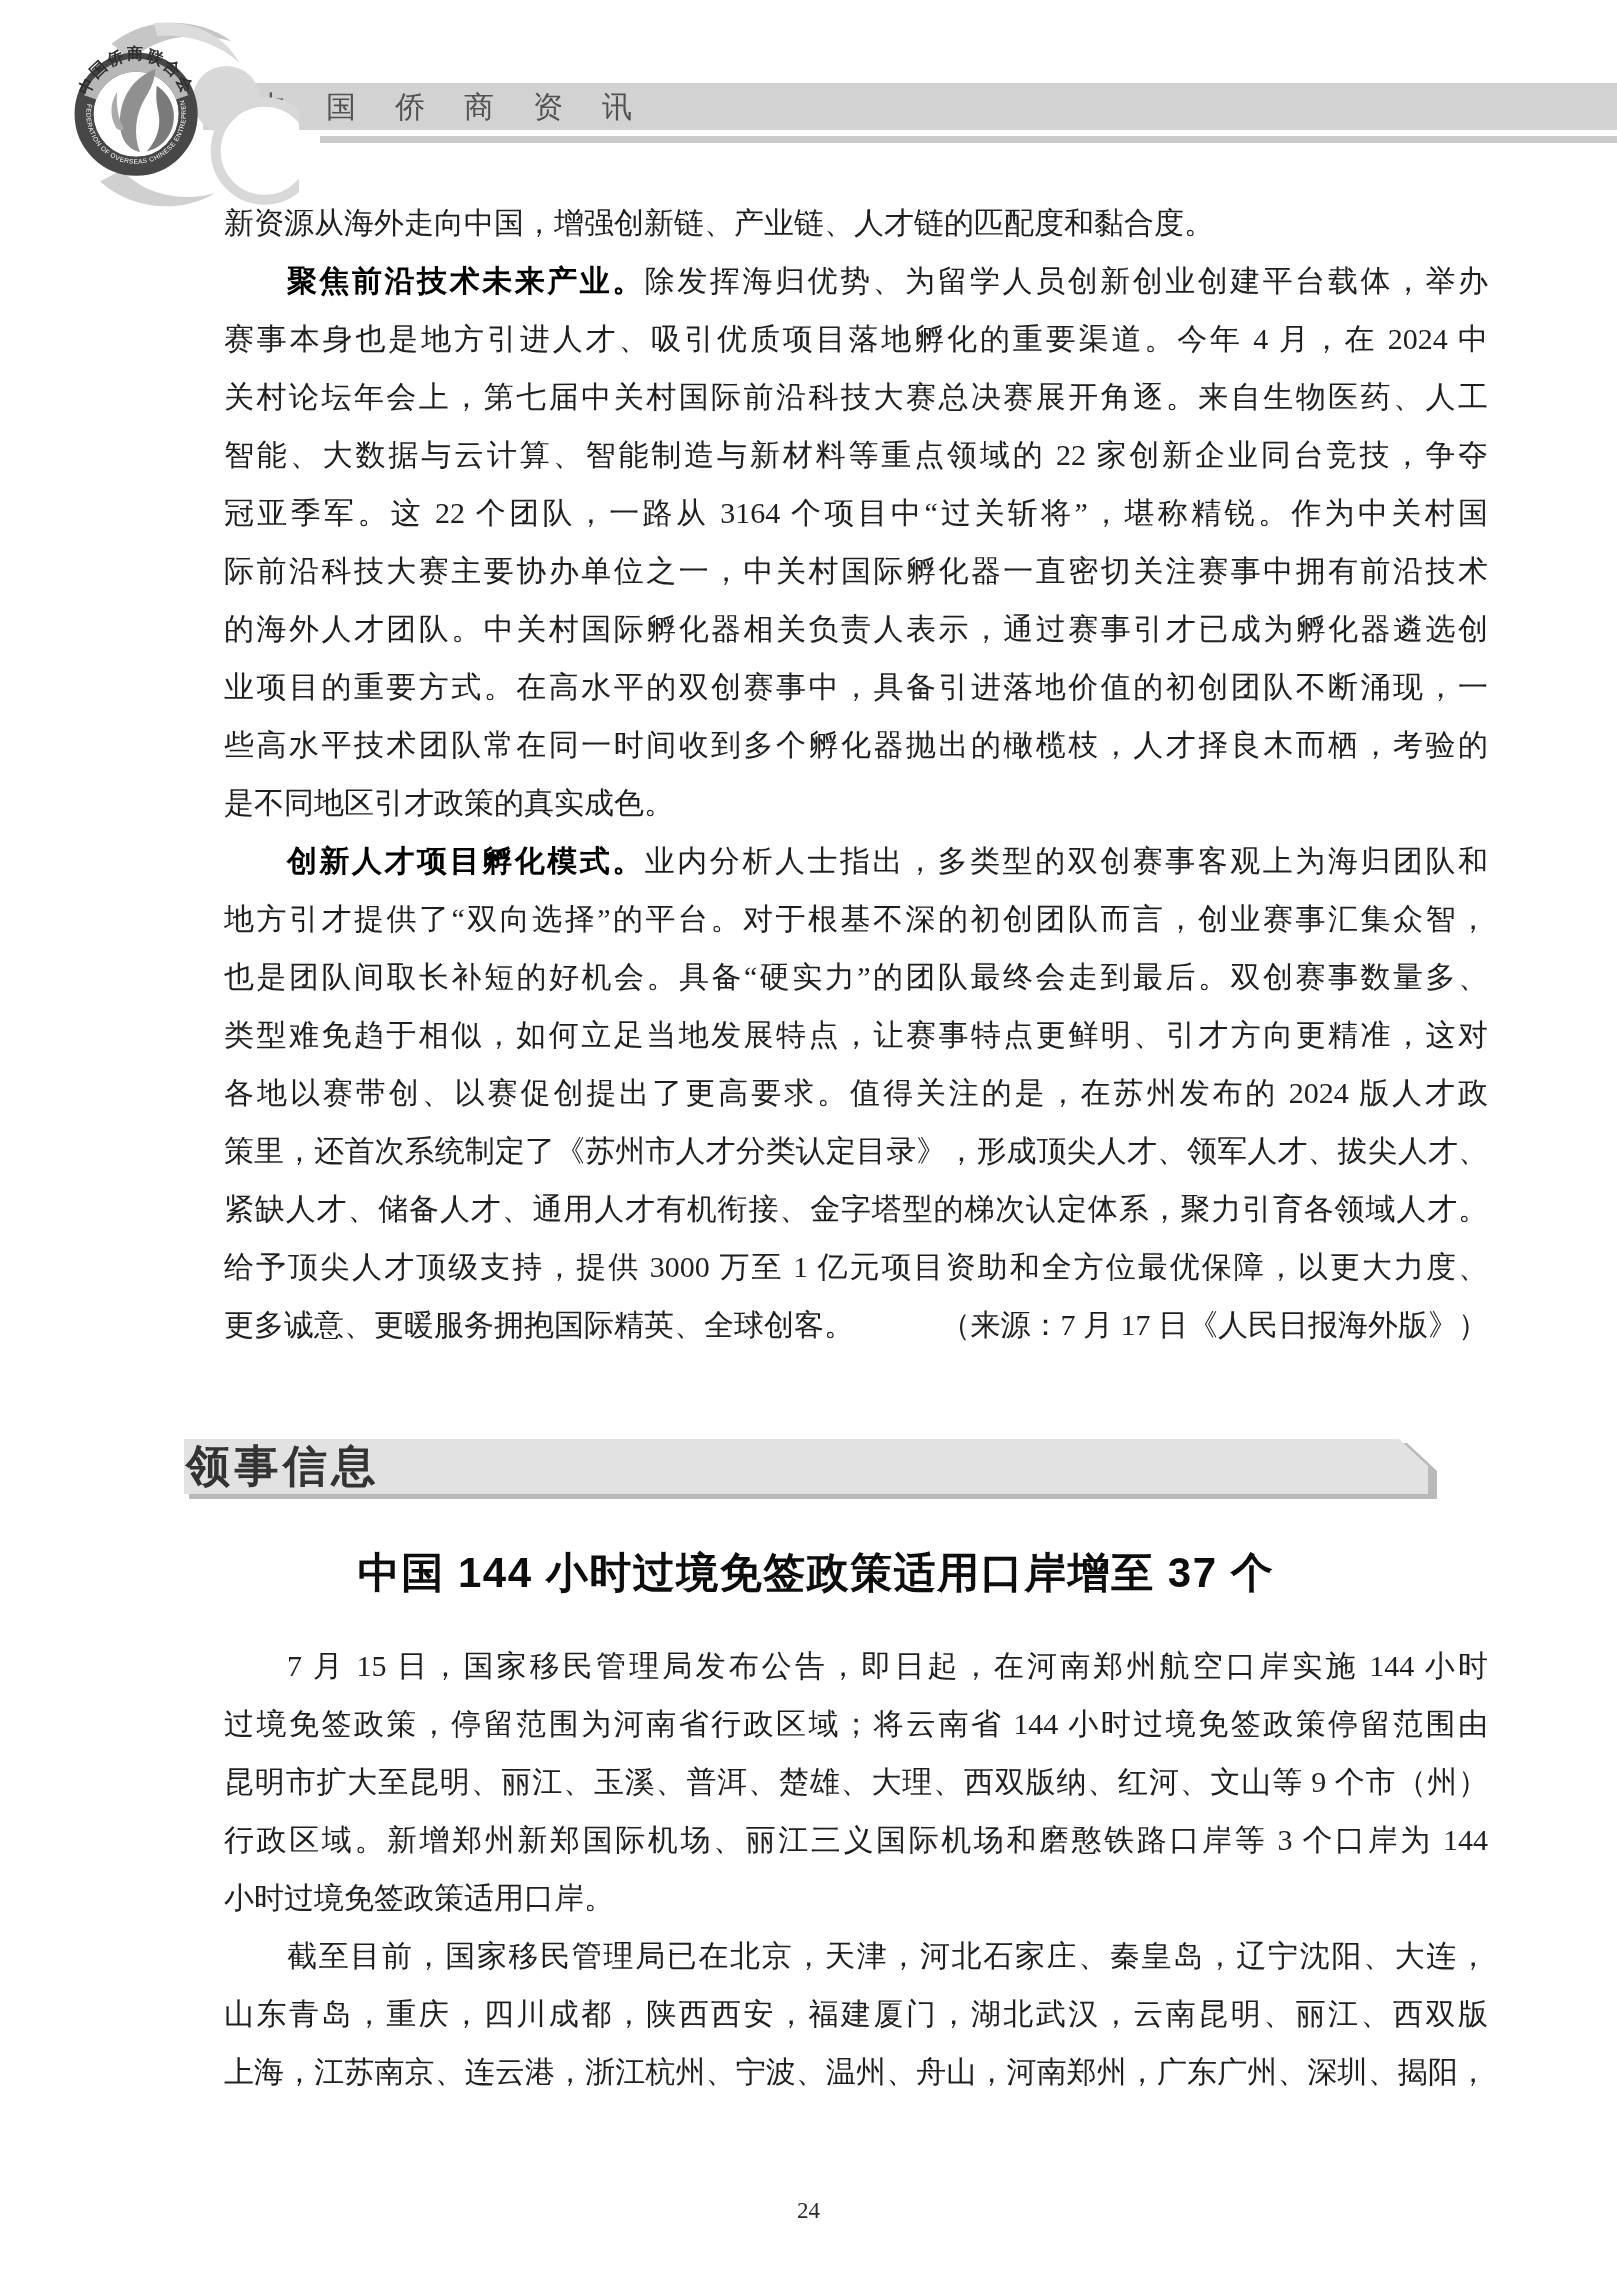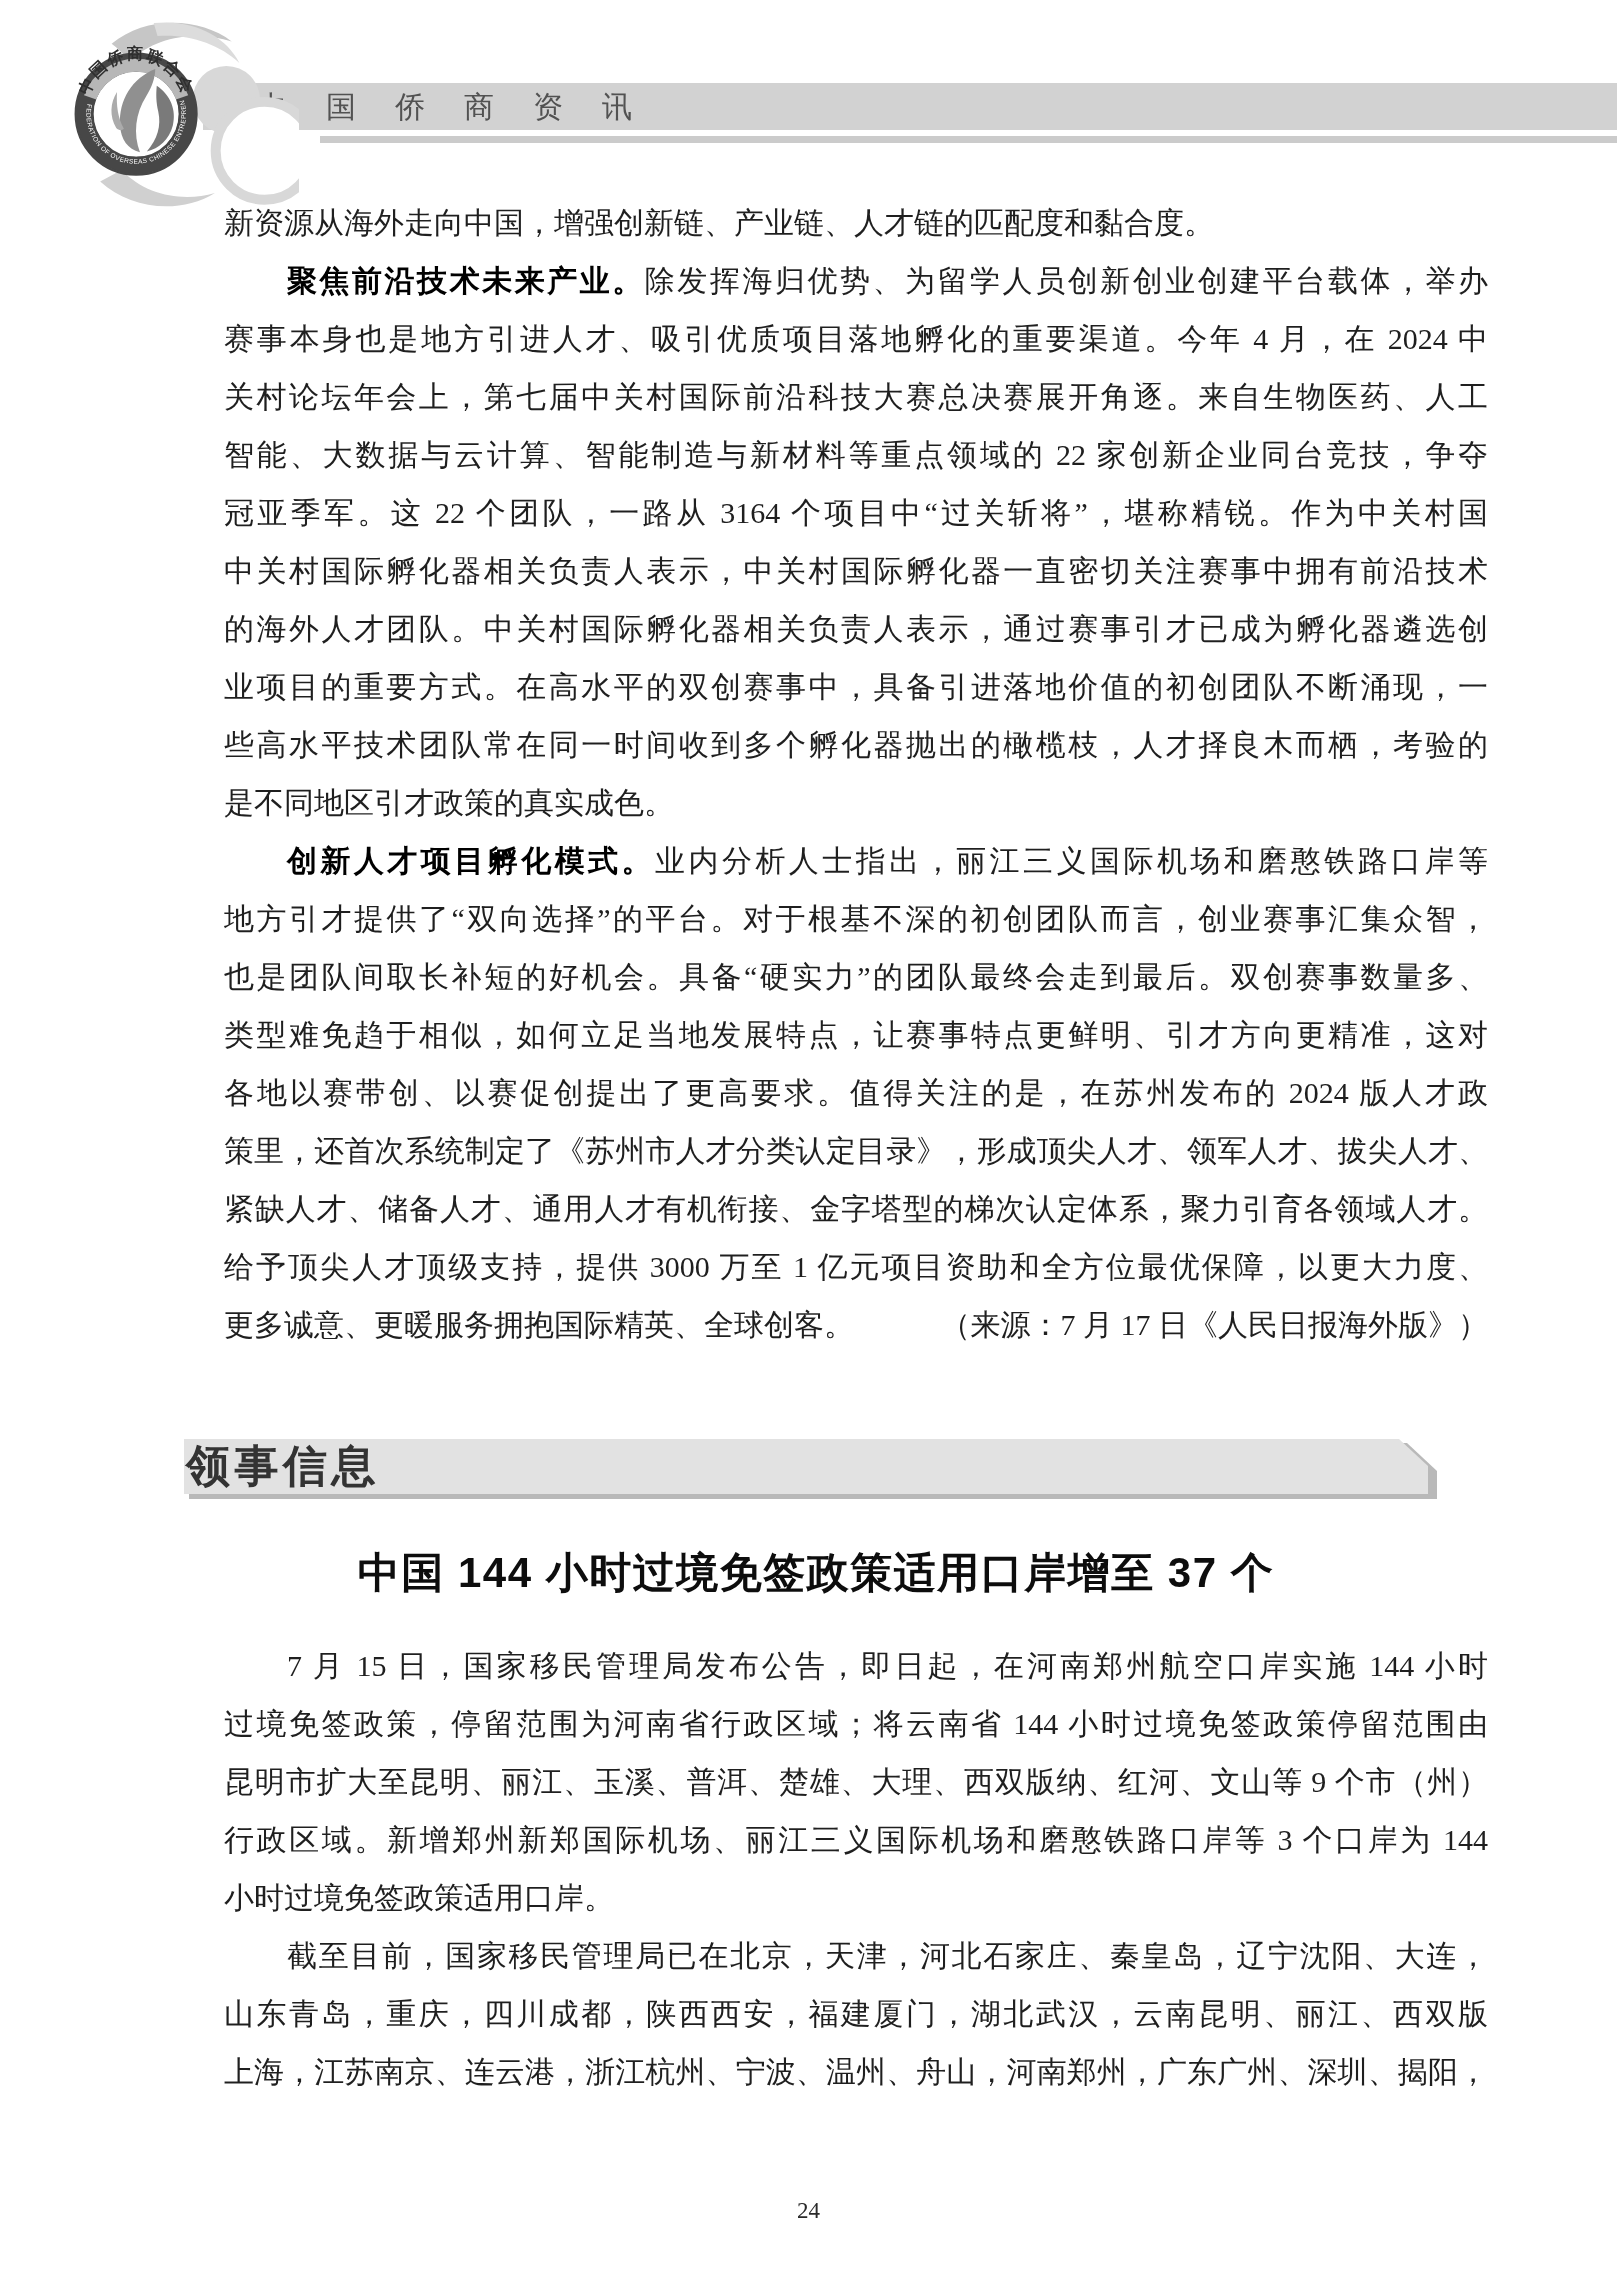--- a/index.html
+++ b/index.html
@@ -102,26 +102,26 @@
     </text>
   </svg>
 
   <div class="content art1" id="article1-lines">
       <div class="line end"><span class="seg-wrap"><span class="seg">新资源从海外走向中国，增强创新链、产业链、人才链的匹配度和黏合度。</span></span></div>
       <div class="line indent"><span class="seg-wrap"><span class="seg bold">聚焦前沿技术未来产业。</span><span class="seg">除发挥海归优势、为留学人员创新创业创建平台载体，举办</span></span></div>
       <div class="line"><span class="seg-wrap"><span class="seg">赛事本身也是地方引进人才、吸引优质项目落地孵化的重要渠道。今年 4 月，在 2024 中</span></span></div>
       <div class="line"><span class="seg-wrap"><span class="seg">关村论坛年会上，第七届中关村国际前沿科技大赛总决赛展开角逐。来自生物医药、人工</span></span></div>
       <div class="line"><span class="seg-wrap"><span class="seg">智能、大数据与云计算、智能制造与新材料等重点领域的 22 家创新企业同台竞技，争夺</span></span></div>
       <div class="line"><span class="seg-wrap"><span class="seg">冠亚季军。这 22 个团队，一路从 3164 个项目中“过关斩将”，堪称精锐。作为中关村国</span></span></div>
-      <div class="line"><span class="seg-wrap"><span class="seg">中关村国际孵化器相关负责人表示，中关村国际孵化器一直密切关注赛事中拥有前沿技术</span></span></div>
+      <div class="line"><span class="seg-wrap"><span class="seg">际前沿科技大赛主要协办单位之一，中关村国际孵化器一直密切关注赛事中拥有前沿技术</span></span></div>
       <div class="line"><span class="seg-wrap"><span class="seg">的海外人才团队。中关村国际孵化器相关负责人表示，通过赛事引才已成为孵化器遴选创</span></span></div>
       <div class="line"><span class="seg-wrap"><span class="seg">业项目的重要方式。在高水平的双创赛事中，具备引进落地价值的初创团队不断涌现，一</span></span></div>
       <div class="line"><span class="seg-wrap"><span class="seg">些高水平技术团队常在同一时间收到多个孵化器抛出的橄榄枝，人才择良木而栖，考验的</span></span></div>
       <div class="line end"><span class="seg-wrap"><span class="seg">是不同地区引才政策的真实成色。</span></span></div>
-      <div class="line indent"><span class="seg-wrap"><span class="seg bold">创新人才项目孵化模式。</span><span class="seg">业内分析人士指出，丽江三义国际机场和磨憨铁路口岸等</span></span></div>
+      <div class="line indent"><span class="seg-wrap"><span class="seg bold">创新人才项目孵化模式。</span><span class="seg">业内分析人士指出，多类型的双创赛事客观上为海归团队和</span></span></div>
       <div class="line"><span class="seg-wrap"><span class="seg">地方引才提供了“双向选择”的平台。对于根基不深的初创团队而言，创业赛事汇集众智，</span></span></div>
       <div class="line"><span class="seg-wrap"><span class="seg">也是团队间取长补短的好机会。具备“硬实力”的团队最终会走到最后。双创赛事数量多、</span></span></div>
       <div class="line"><span class="seg-wrap"><span class="seg">类型难免趋于相似，如何立足当地发展特点，让赛事特点更鲜明、引才方向更精准，这对</span></span></div>
       <div class="line"><span class="seg-wrap"><span class="seg">各地以赛带创、以赛促创提出了更高要求。值得关注的是，在苏州发布的 2024 版人才政</span></span></div>
       <div class="line"><span class="seg-wrap"><span class="seg">策里，还首次系统制定了《苏州市人才分类认定目录》，形成顶尖人才、领军人才、拔尖人才、</span></span></div>
       <div class="line"><span class="seg-wrap"><span class="seg">紧缺人才、储备人才、通用人才有机衔接、金字塔型的梯次认定体系，聚力引育各领域人才。</span></span></div>
       <div class="line"><span class="seg-wrap"><span class="seg">给予顶尖人才顶级支持，提供 3000 万至 1 亿元项目资助和全方位最优保障，以更大力度、</span></span></div>
       <div class="line end split">
         <span class="seg-wrap"><span class="seg">更多诚意、更暖服务拥抱国际精英、全球创客。</span></span>
         <span class="src">（来源：7 月 17 日《人民日报海外版》）</span>

